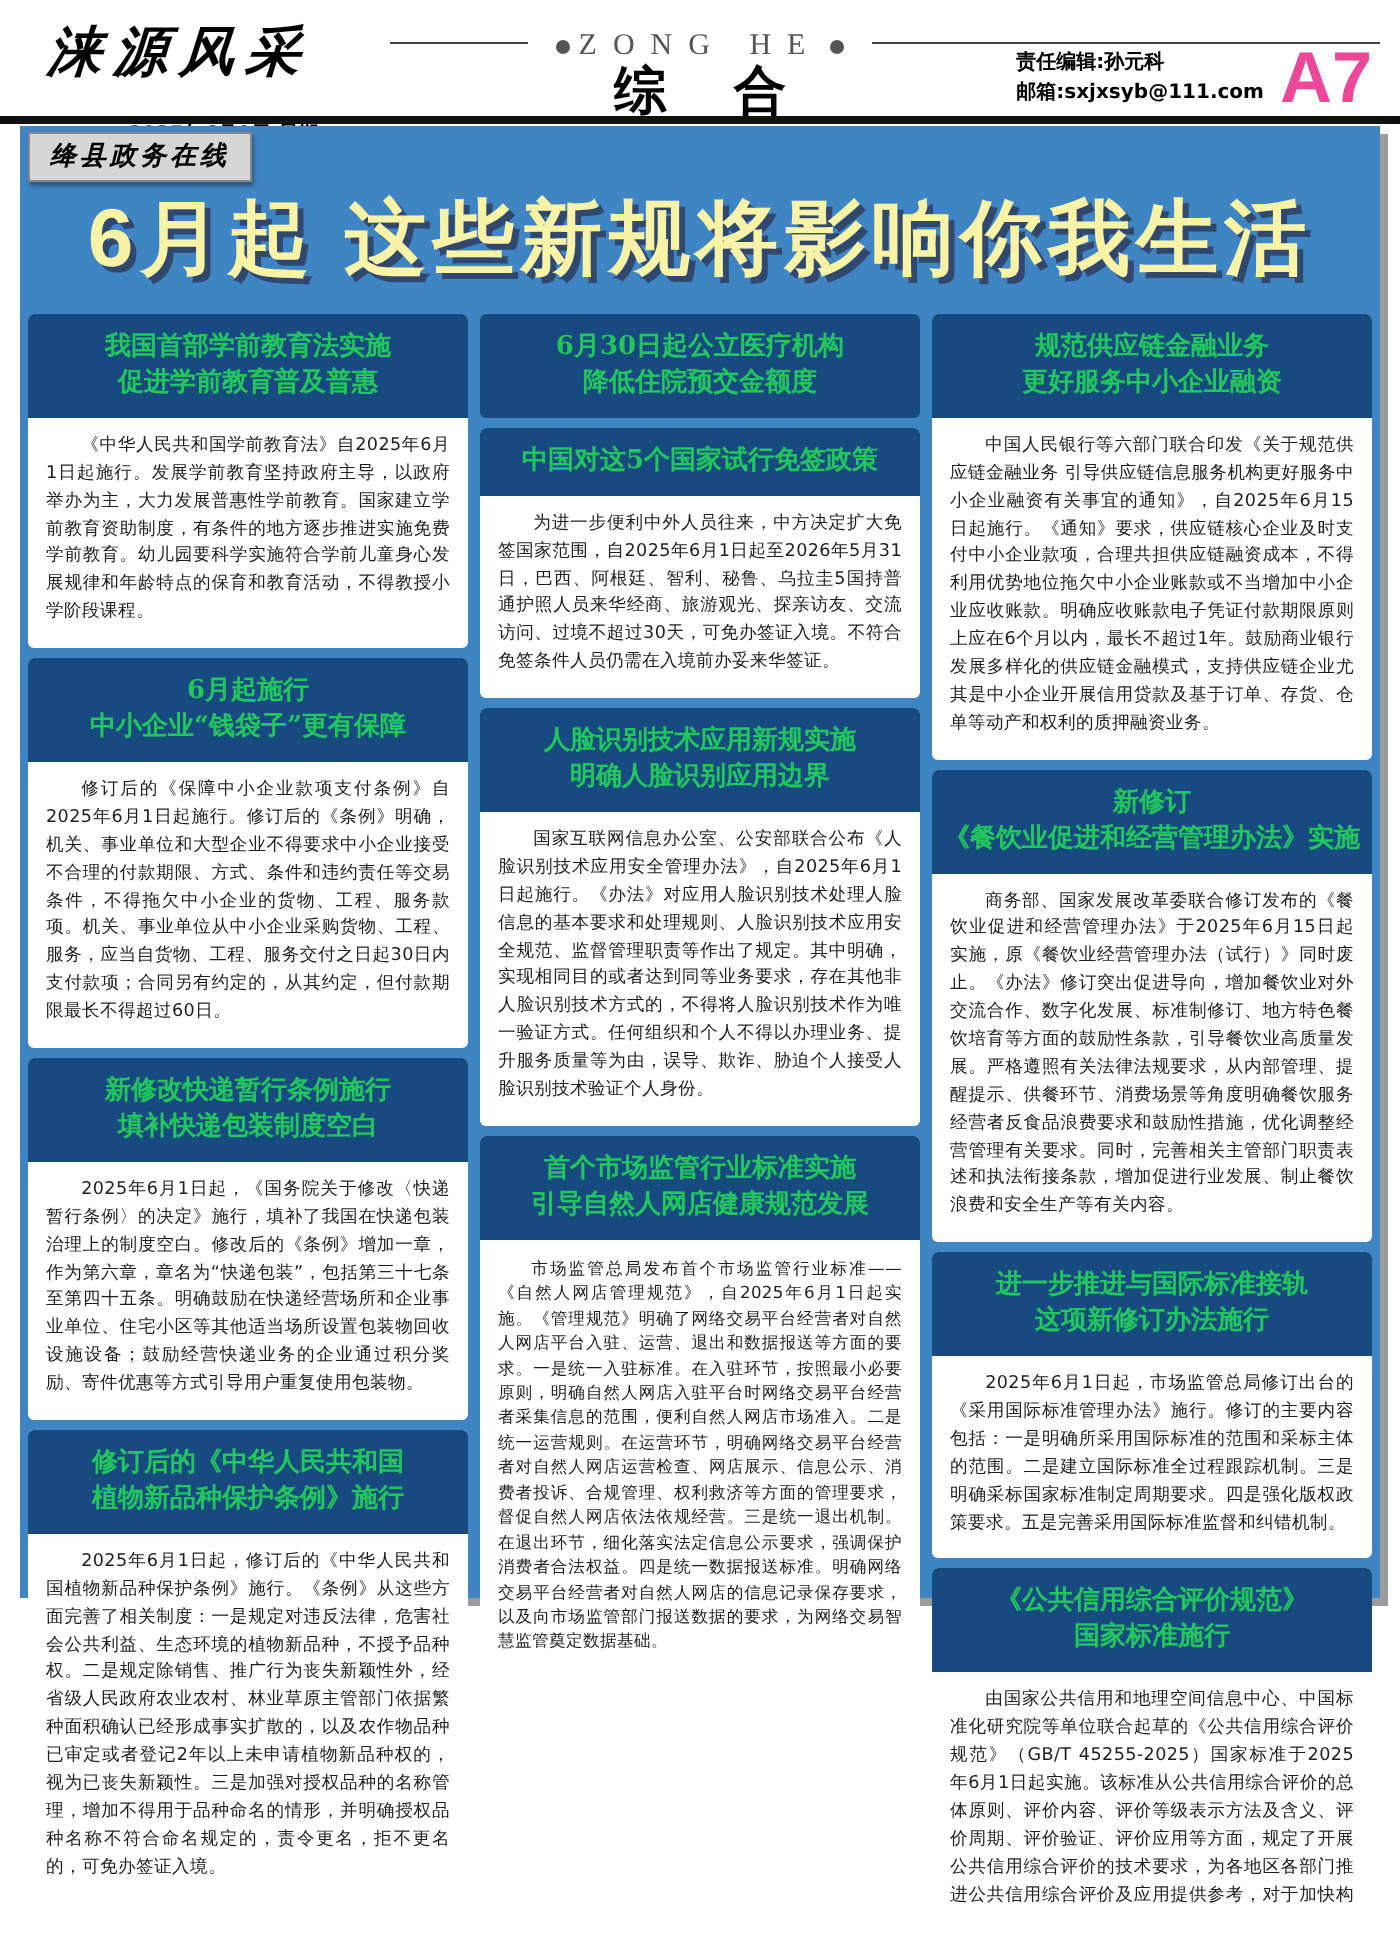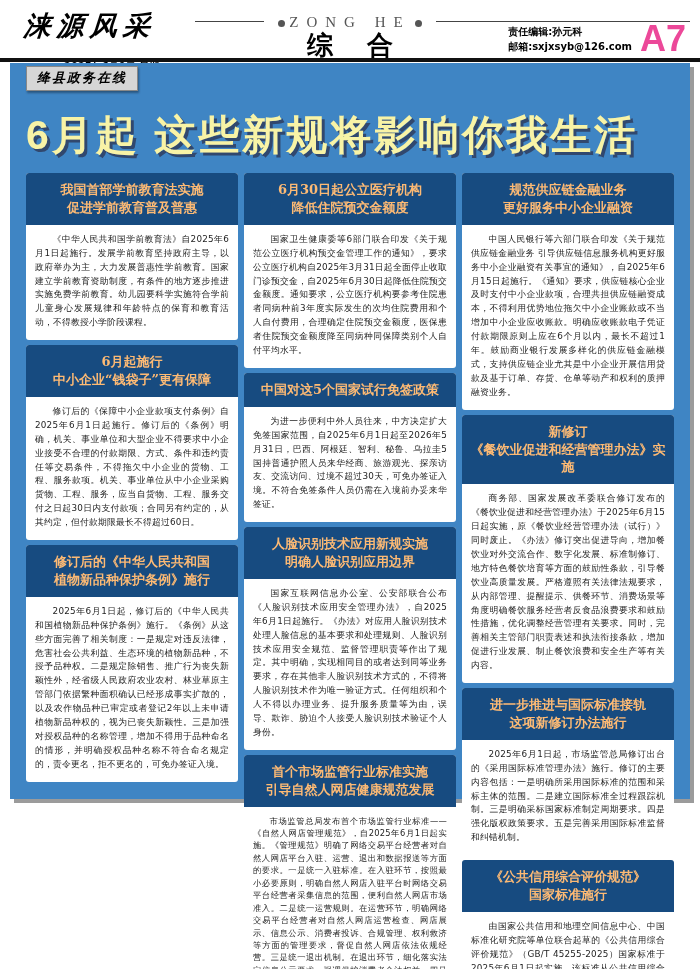--- a/index.html
+++ b/index.html
@@ -21,57 +21,57 @@
   .section-title { position:absolute; left:0; right:0; top:28px; text-align:center;
                    font-family:"DejaVu Serif","Liberation Serif",serif; font-weight:bold;
                    font-size:26px; color:#000; letter-spacing:34px; text-indent:34px; }
   .header-right { position:absolute; right:14px; top:18px; display:flex; align-items:center; gap:8px;justify-content:space-between; }
   .editor-box { text-align:left; font-size:10px; font-weight:bold; color:#000; line-height:1.5; }
   .page-no { font-size:36px; font-weight:900; color:#ec4899; font-family:"Liberation Sans",sans-serif; }
   .header-bar { position:absolute; left:0; right:0; top:58px; height:4px; background:#111; }
 
   
   .board { position:absolute; left:10px; top:63px; width:680px; height:736px;
-           background:#3f85c4; padding:0 16px;
+           background:#3f85c4; padding:0 4px;
            box-shadow:4px 4px 0 #9b9b9b; }
   .badge-row { height:25px; padding-top:3px; }
   .badge { display:inline-block; margin-left:0px; background:#d6d6d6; color:#000;
            font-family:"DejaVu Serif","Liberation Serif",serif; font-weight:bold; font-style:italic;
            font-size:13px; letter-spacing:2px; padding:2px 10px 3px; border:1px solid #888;
            box-shadow:1px 2px 2px rgba(0,0,0,.35); }
-  .headline { margin:20px 0 10px; font-family:"Liberation Sans","DejaVu Sans",sans-serif;
+  .headline { text-align:center; margin:4px 0 10px; font-family:"Liberation Sans","DejaVu Sans",sans-serif;
               font-weight:900; font-size:41px; letter-spacing:3px; color:#f8f3a6;
               text-shadow:3px 3px 0 #31486e; white-space:nowrap; }
 
   .cols { display:flex; gap:6px; height:796px; overflow:hidden; }
   .col { flex:1 1 0; display:flex; flex-direction:column; gap:5px; overflow:hidden; }
 
   .card { background:#ffffff; border-radius:3px; overflow:hidden; flex:0 0 auto; }
-  .card-title { background:#174b80; color:#fdba74; text-align:center;
+  .card-title { background:#174b80; color:#22c55e; text-align:center;
                 font-family:"DejaVu Serif","Liberation Serif",serif; font-weight:bold;
                 font-size:13px; line-height:1.38; padding:8px 4px; white-space:pre-line; }
   .card-body { padding:8px 9px 10px; font-size:8.8px; line-height:1.58; color:#1d1d1d;
                text-align:justify; text-indent:2em; letter-spacing:0.2px; }
   .card-body.dense { font-size:8.3px; line-height:1.5; }
 </style>
 </head>
 <body>
 
 <div class="header">
   <div class="masthead">涞源风采</div>
   <div class="date-line">2025年6月9日 星期一</div>
   <div class="center-rule"></div>
   <div class="pinyin-wrap">
     <span class="pinyin"><span class="dot"></span><span>ZONG HE</span><span class="dot"></span></span>
   </div>
   <div class="section-title">综合</div>
   <div class="header-right">
     <div class="editor-box">
       <div>责任编辑:孙元科</div>
-      <div>邮箱:sxjxsyb@126.com</div>
+      <div>邮箱:sxjxsyb@111.com</div>
     </div>
     <div class="page-no">A7</div>
   </div>
   <div class="header-bar"></div>
 </div>
 
 <div class="board">
   <div class="badge-row">
     <span class="badge">绛县政务在线</span>
   </div>
@@ -84,31 +84,35 @@
         <div class="card-title">我国首部学前教育法实施
 促进学前教育普及普惠</div>
         <div class="card-body">《中华人民共和国学前教育法》自2025年6月1日起施行。发展学前教育坚持政府主导，以政府举办为主，大力发展普惠性学前教育。国家建立学前教育资助制度，有条件的地方逐步推进实施免费学前教育。幼儿园要科学实施符合学前儿童身心发展规律和年龄特点的保育和教育活动，不得教授小学阶段课程。</div>
       </div>
       <div class="card">
         <div class="card-title">6月起施行
 中小企业“钱袋子”更有保障</div>
         <div class="card-body">修订后的《保障中小企业款项支付条例》自2025年6月1日起施行。修订后的《条例》明确，机关、事业单位和大型企业不得要求中小企业接受不合理的付款期限、方式、条件和违约责任等交易条件，不得拖欠中小企业的货物、工程、服务款项。机关、事业单位从中小企业采购货物、工程、服务，应当自货物、工程、服务交付之日起30日内支付款项；合同另有约定的，从其约定，但付款期限最长不得超过60日。</div>
       </div>
       <div class="card">
+        <div class="card-title">新修改快递暂行条例施行
+填补快递包装制度空白</div>
+        <div class="card-body">2025年6月1日起，《国务院关于修改〈快递暂行条例〉的决定》施行，填补了我国在快递包装治理上的制度空白。修改后的《条例》增加一章，作为第六章，章名为“快递包装”，包括第三十七条至第四十五条。明确鼓励在快递经营场所和企业事业单位、住宅小区等其他适当场所设置包装物回收设施设备；鼓励经营快递业务的企业通过积分奖励、寄件优惠等方式引导用户重复使用包装物。</div>
+      </div>
+      <div class="card">
         <div class="card-title">修订后的《中华人民共和国
 植物新品种保护条例》施行</div>
         <div class="card-body">2025年6月1日起，修订后的《中华人民共和国植物新品种保护条例》施行。《条例》从这些方面完善了相关制度：一是规定对违反法律，危害社会公共利益、生态环境的植物新品种，不授予品种权。二是规定除销售、推广行为丧失新颖性外，经省级人民政府农业农村、林业草原主管部门依据繁种面积确认已经形成事实扩散的，以及农作物品种已审定或者登记2年以上未申请植物新品种权的，视为已丧失新颖性。三是加强对授权品种的名称管理，增加不得用于品种命名的情形，并明确授权品种名称不符合命名规定的，责令更名，拒不更名的，可免办签证入境。</div>
       </div>
     </div>
 
     <div class="col">
       <div class="card">
         <div class="card-title">6月30日起公立医疗机构
 降低住院预交金额度</div>
-        <div class="card-body">国家卫生健康委等6部门联合印发《关于规范公立医疗机构预交金管理工作的通知》，要求公立医疗机构自2025年3月31日起全面停止收取门诊预交金，自2025年6月30日起降低住院预交金额度。通知要求，公立医疗机构要参考住院患者同病种前3年度实际发生的次均住院费用和个人自付费用，合理确定住院预交金额度，医保患者住院预交金额度降至同病种同保障类别个人自付平均水平。</div>
       </div>
       <div class="card">
         <div class="card-title">中国对这5个国家试行免签政策</div>
         <div class="card-body">为进一步便利中外人员往来，中方决定扩大免签国家范围，自2025年6月1日起至2026年5月31日，巴西、阿根廷、智利、秘鲁、乌拉圭5国持普通护照人员来华经商、旅游观光、探亲访友、交流访问、过境不超过30天，可免办签证入境。不符合免签条件人员仍需在入境前办妥来华签证。</div>
       </div>
       <div class="card">
         <div class="card-title">人脸识别技术应用新规实施
 明确人脸识别应用边界</div>
         <div class="card-body">国家互联网信息办公室、公安部联合公布《人脸识别技术应用安全管理办法》，自2025年6月1日起施行。《办法》对应用人脸识别技术处理人脸信息的基本要求和处理规则、人脸识别技术应用安全规范、监督管理职责等作出了规定。其中明确，实现相同目的或者达到同等业务要求，存在其他非人脸识别技术方式的，不得将人脸识别技术作为唯一验证方式。任何组织和个人不得以办理业务、提升服务质量等为由，误导、欺诈、胁迫个人接受人脸识别技术验证个人身份。</div>
       </div>

